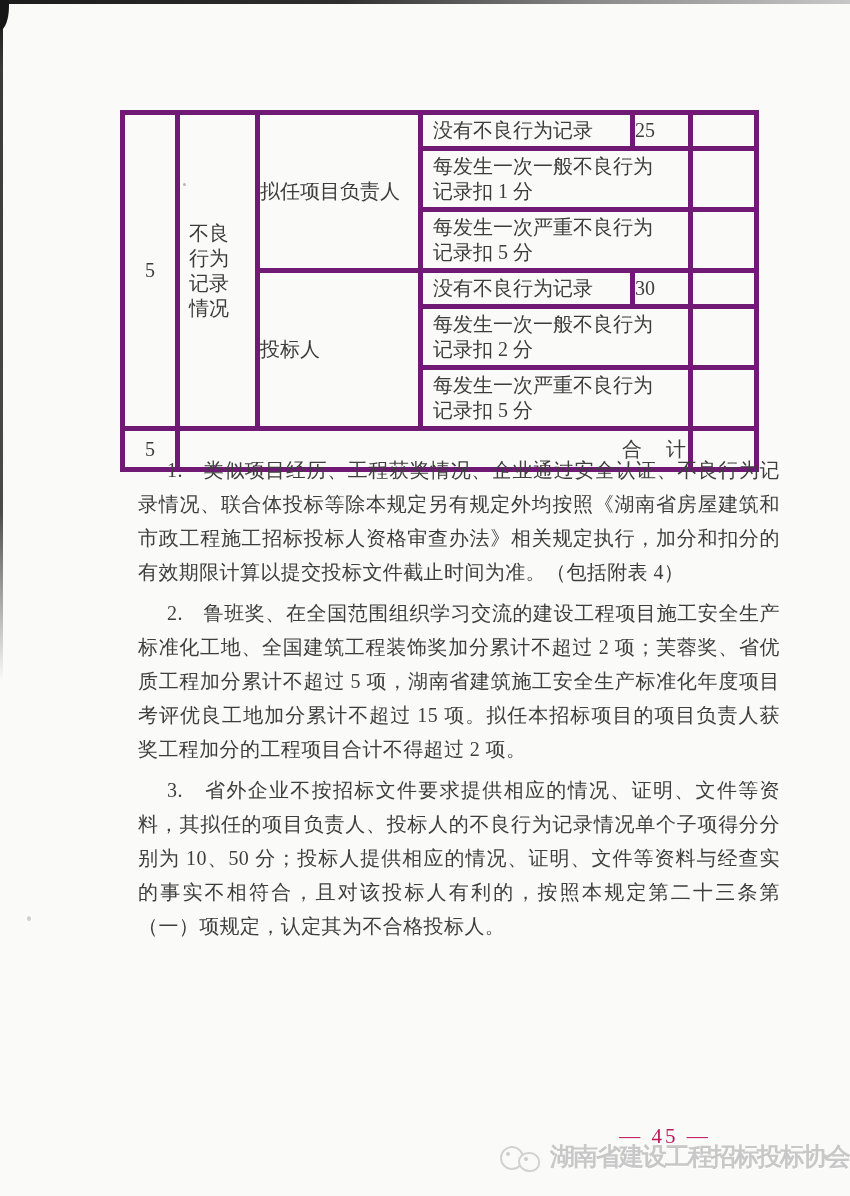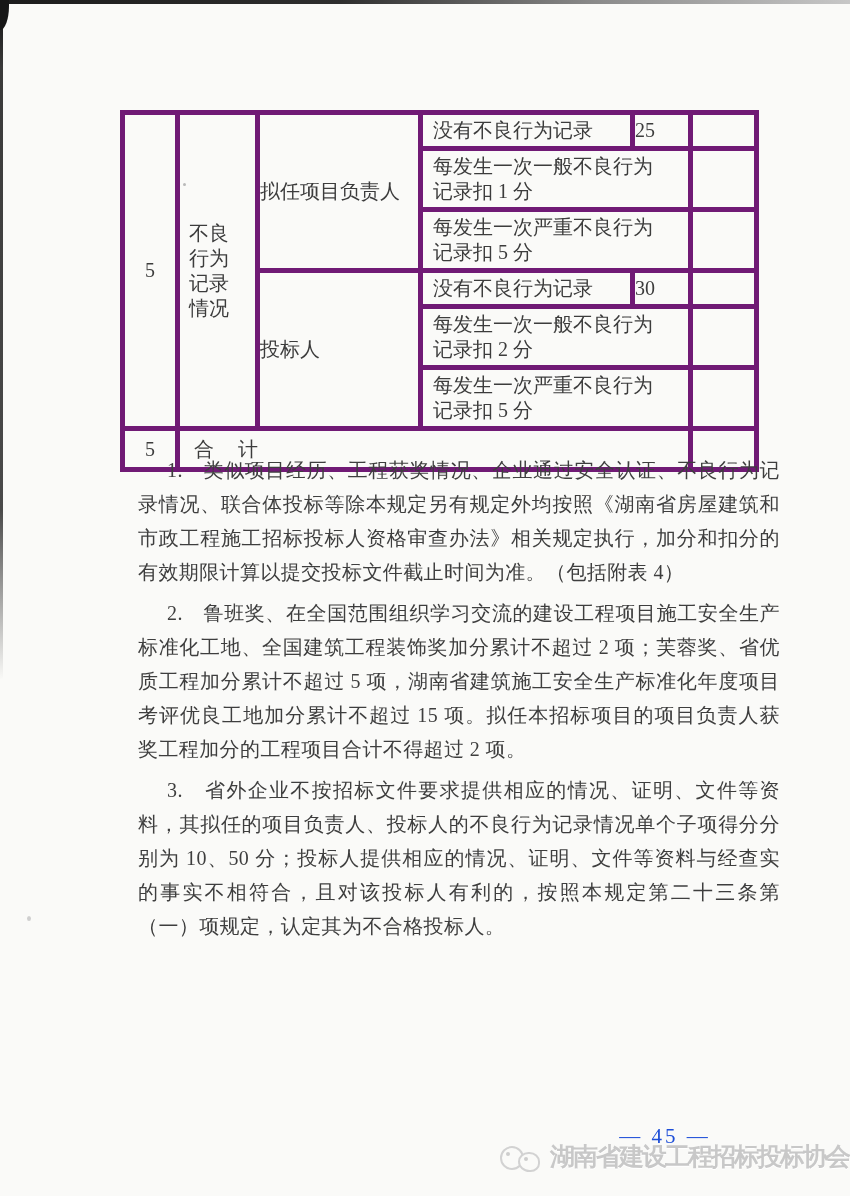--- a/index.html
+++ b/index.html
@@ -43,21 +43,21 @@
     vertical-align: middle;
     line-height: 25px;
   }
   table.score-table { border: 3px solid #3a3a3a; }
   td.c-no     { text-align: center; }
   td.c-cat    { text-align: left; padding: 0 9px; line-height: 28px; }
   td.c-subj   { }
   td.c-crit   { text-align: left; padding: 3px 16px 3px 10px; }
   td.c-score  { }
   td.c-blank  { }
-  td.c-total  { text-align: left; padding-left: 14px; letter-spacing: 2px; }
+  td.c-total  { text-align: right; padding-left: 14px; letter-spacing: 2px; }
   tr.r1 { height: 33px; }
   tr.r2 { height: 60px; }
   tr.r3 { height: 53px; }
   tr.r4 { height: 33px; }
   tr.r5 { height: 57px; }
   tr.r6 { height: 55px; }
   tr.r7 { height: 41px; }
 
   
   .notes {
@@ -69,21 +69,21 @@
   .notes .notes-title { margin-bottom: 0; }
   .notes p.note {
     text-align: justify;
     text-indent: 29px;
     margin-top: 7px;
   }
 
   
   .page-number {
     position: absolute; left: 585px; top: 1124px; width: 160px;
-    text-align: center; font-size: 21px; color: #1d4ed8;
+    text-align: center; font-size: 21px; color: #be185d;
     letter-spacing: 3px;
   }
   .footer-brand {
     position: absolute; left: 498px; top: 1140px;
     display: flex; align-items: flex-start;
     color: #c6c6c6;
   }
   .footer-logo { position: relative; width: 48px; height: 38px; margin-right: 4px; }
   .footer-logo .lg-c1 {
     position: absolute; left: 2px; top: 6px; width: 24px; height: 24px;

